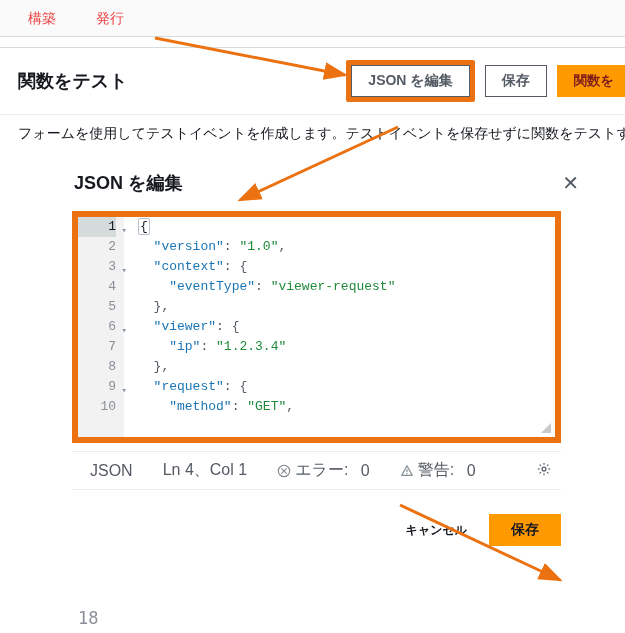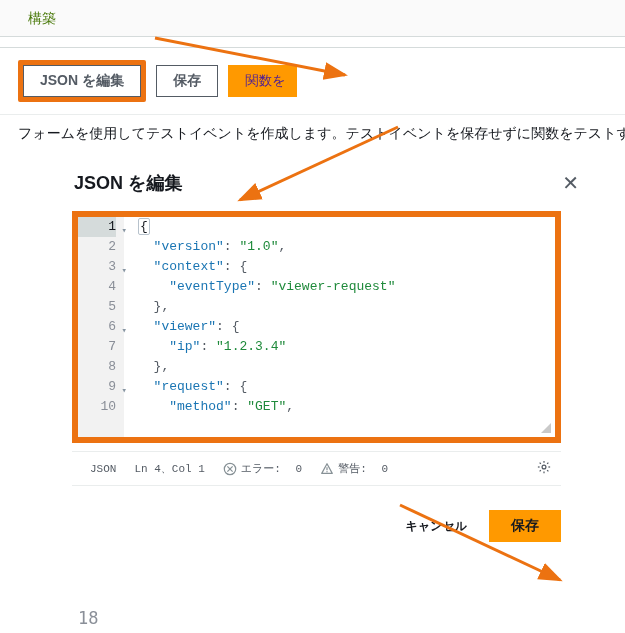--- a/index.html
+++ b/index.html
@@ -17,21 +17,21 @@
 
   
   .tabs {
     display: flex;
     border-bottom: 1px solid #d5dbdb;
     padding-left: 8px;
     background: #fafafa;
   }
   .tab {
     padding: 10px 20px 8px;
-    color: #4d7c0f;
+    color: #ef4444;
     cursor: pointer;
     font-size: 14px;
   }
   .tab.active {
     color: #0073bb;
     border-bottom: 3px solid #ec7211;
     font-weight: 700;
   }
 
   
@@ -65,23 +65,23 @@
     font-weight: 700;
   }
   .btn-wrap-highlight {
     border: 5px solid #ec7211;
     border-radius: 2px;
     display: inline-block;
   }
   .btn-primary {
     background: #ff9900;
     border: 1px solid #ff9900;
-    color: #4c1d95;
+    color: #7f1d1d;
     padding: 6px 10px 6px 16px;
-    font-weight: 400;
+    font-weight: 700;
     border-radius: 0;
   }
   .desc {
     padding: 0 18px 14px 18px;
     color: #16191f;
     font-size: 14px;
     white-space: nowrap;
   }
   .hr {
     height: 1px;
@@ -158,28 +158,27 @@
     bottom:4px;
     width:0;height:0;
     border-style:solid;
     border-width:0 0 10px 10px;
     border-color:transparent transparent #c9c9c9 transparent;
   }
 
   .statusbar {
     display:flex;
     align-items:center;
-    gap:18px;
+    gap:30px;
     border-top:1px solid #eaeded;
     border-bottom:1px solid #eaeded;
     color:#545b64;
-    font-size:11px;
+    font-size:16px;
     padding:8px 10px 8px 18px;
     margin:8px 34px 0 14px;
-    font-family:Liberation Mono, monospace;
   }
   .statusbar .seg { display:flex; align-items:center; gap:4px; }
   .statusbar .stretch { flex:1 1 auto; }
 
   .modal-footer {
     display:flex;
     justify-content:flex-end;
     gap:10px;
     margin:24px 34px 0 0;
     align-items:center;
@@ -212,24 +211,26 @@
   
   svg.anno { position:absolute; left:0; top:0; pointer-events:none; }
 
   .icon-svg { width:14px; height:14px; }
 </style>
 </head>
 <body>
 
 <div class="tabs">
   <div class="tab">構築</div>
+  <div class="tab">発行</div>
 </div>
 
 <div class="panel">
   <div class="panel-header">
+    <div class="panel-title">関数をテスト</div>
     <div class="btn-row">
       <span class="btn-wrap-highlight">
         <button class="btn">JSON を編集</button>
       </span>
       <button class="btn">保存</button>
       <button class="btn-primary">関数を</button>
     </div>
   </div>
   <div class="hr"></div>
   <div class="desc">フォームを使用してテストイベントを作成します。テストイベントを保存せずに関数をテストす</div>

